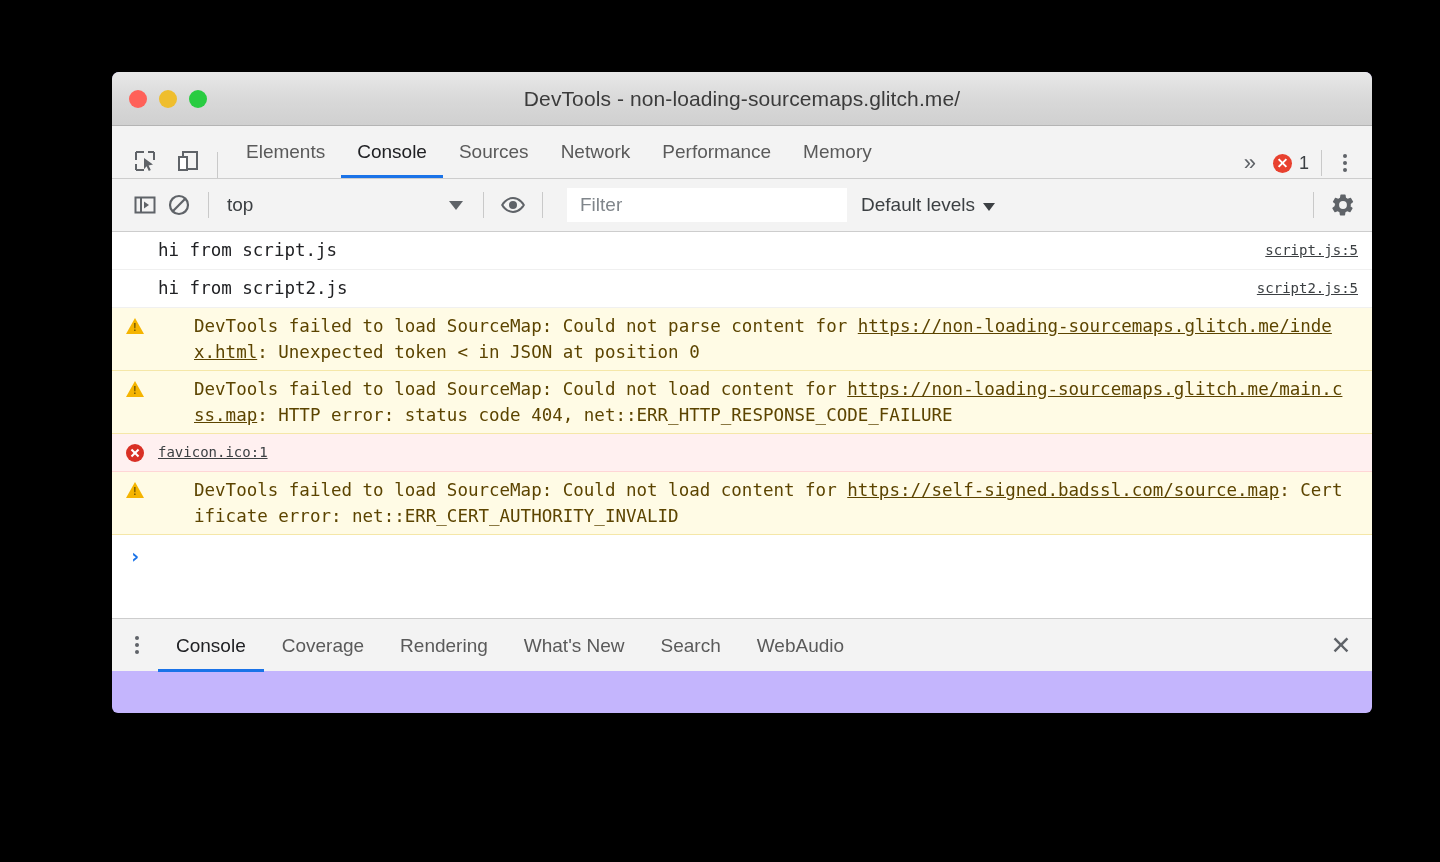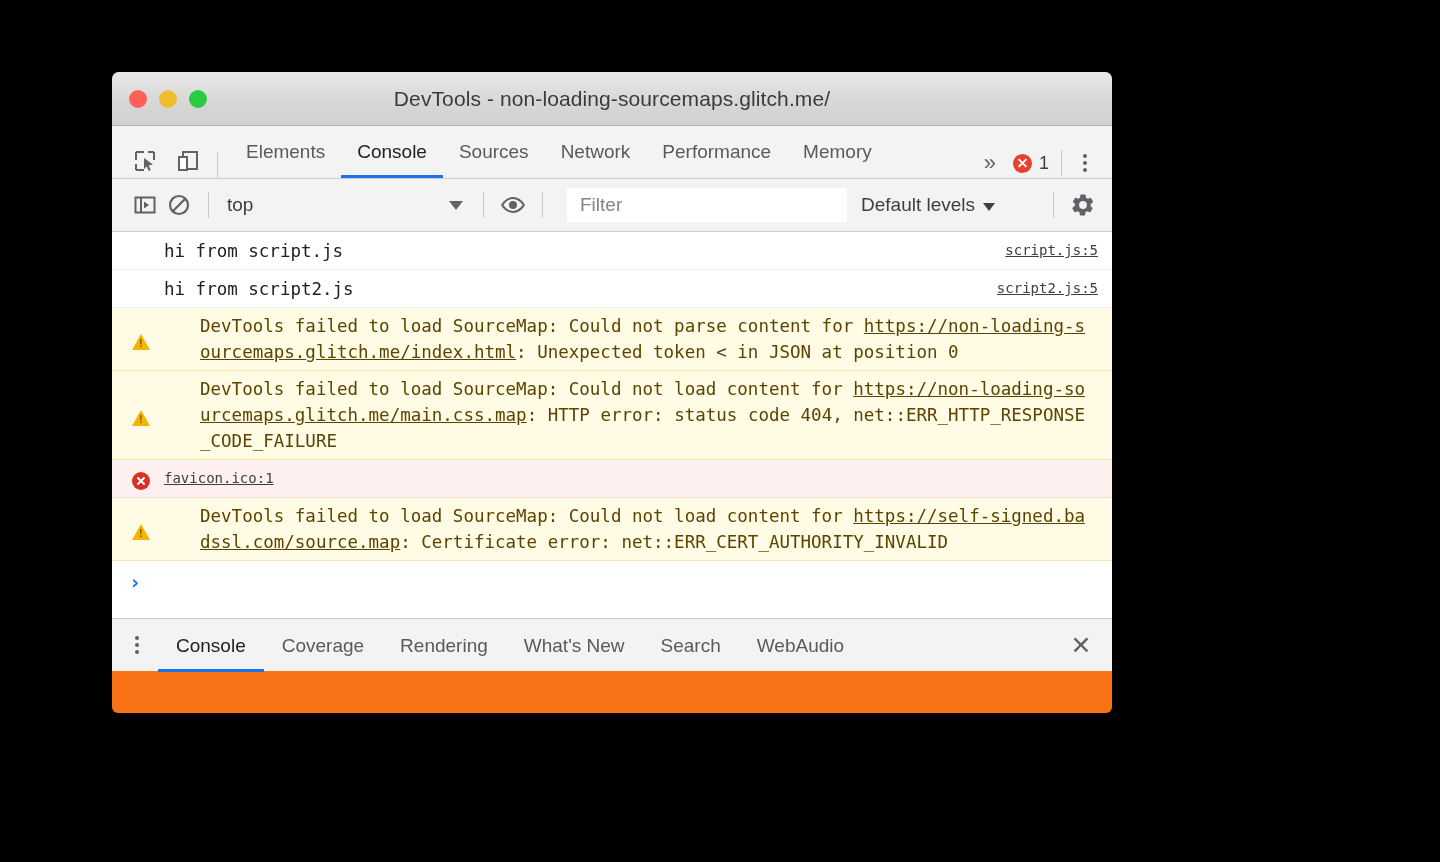--- a/index.html
+++ b/index.html
@@ -12,23 +12,23 @@
   }
   body {
     font-family: "Liberation Sans", sans-serif;
     -webkit-font-smoothing: antialiased;
   }
 
   .window {
     position: absolute;
     left: 112px;
     top: 72px;
-    width: 1000px;
+    width: 1260px;
     height: 641px;
-    background: #f97316;
+    background: #c4b5fd;
     border-radius: 7px 7px 6px 6px;
     overflow: hidden;
     box-shadow: 0 6px 24px rgba(0,0,0,0.45);
   }
 
   
   .titlebar {
     position: relative;
     height: 53px;
     background: linear-gradient(to bottom, #e8e8e8 0%, #d8d8d8 55%, #d0d0d0 100%);
@@ -259,23 +259,23 @@
 
   
   .messages {
     height: 386px;
     background: #ffffff;
     overflow: hidden;
     position: relative;
   }
   .msg {
     display: flex;
-    align-items: center;
+    align-items: flex-start;
     border-bottom: 1px solid #f0f0f0;
-    padding: 5px 14px 5px 6px;
+    padding: 5px 14px 5px 0;
     box-sizing: border-box;
     min-height: 38px;
     position: relative;
   }
   .msg.log     { background: #ffffff; }
   .msg.warn    { background: #fffbe5; border-bottom: 1px solid #f5e7a8; gap: 36px; }
   .msg.error   { background: #fff0f0; border-bottom: 1px solid #ffd6d6; }
 
   .msg-ico {
     width: 46px;

